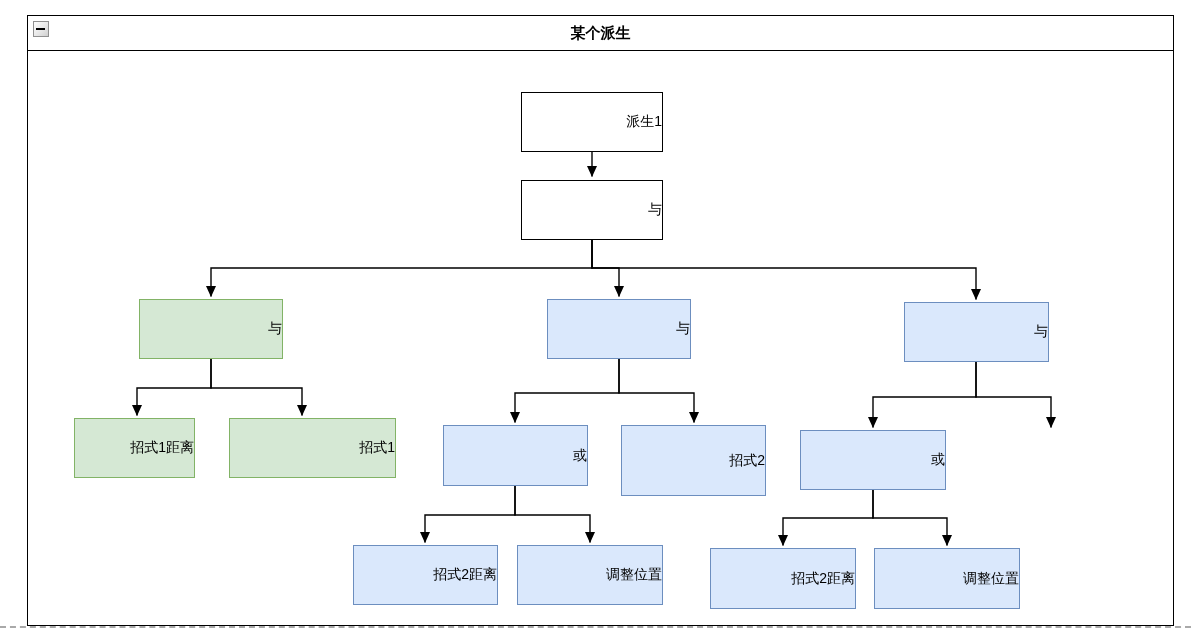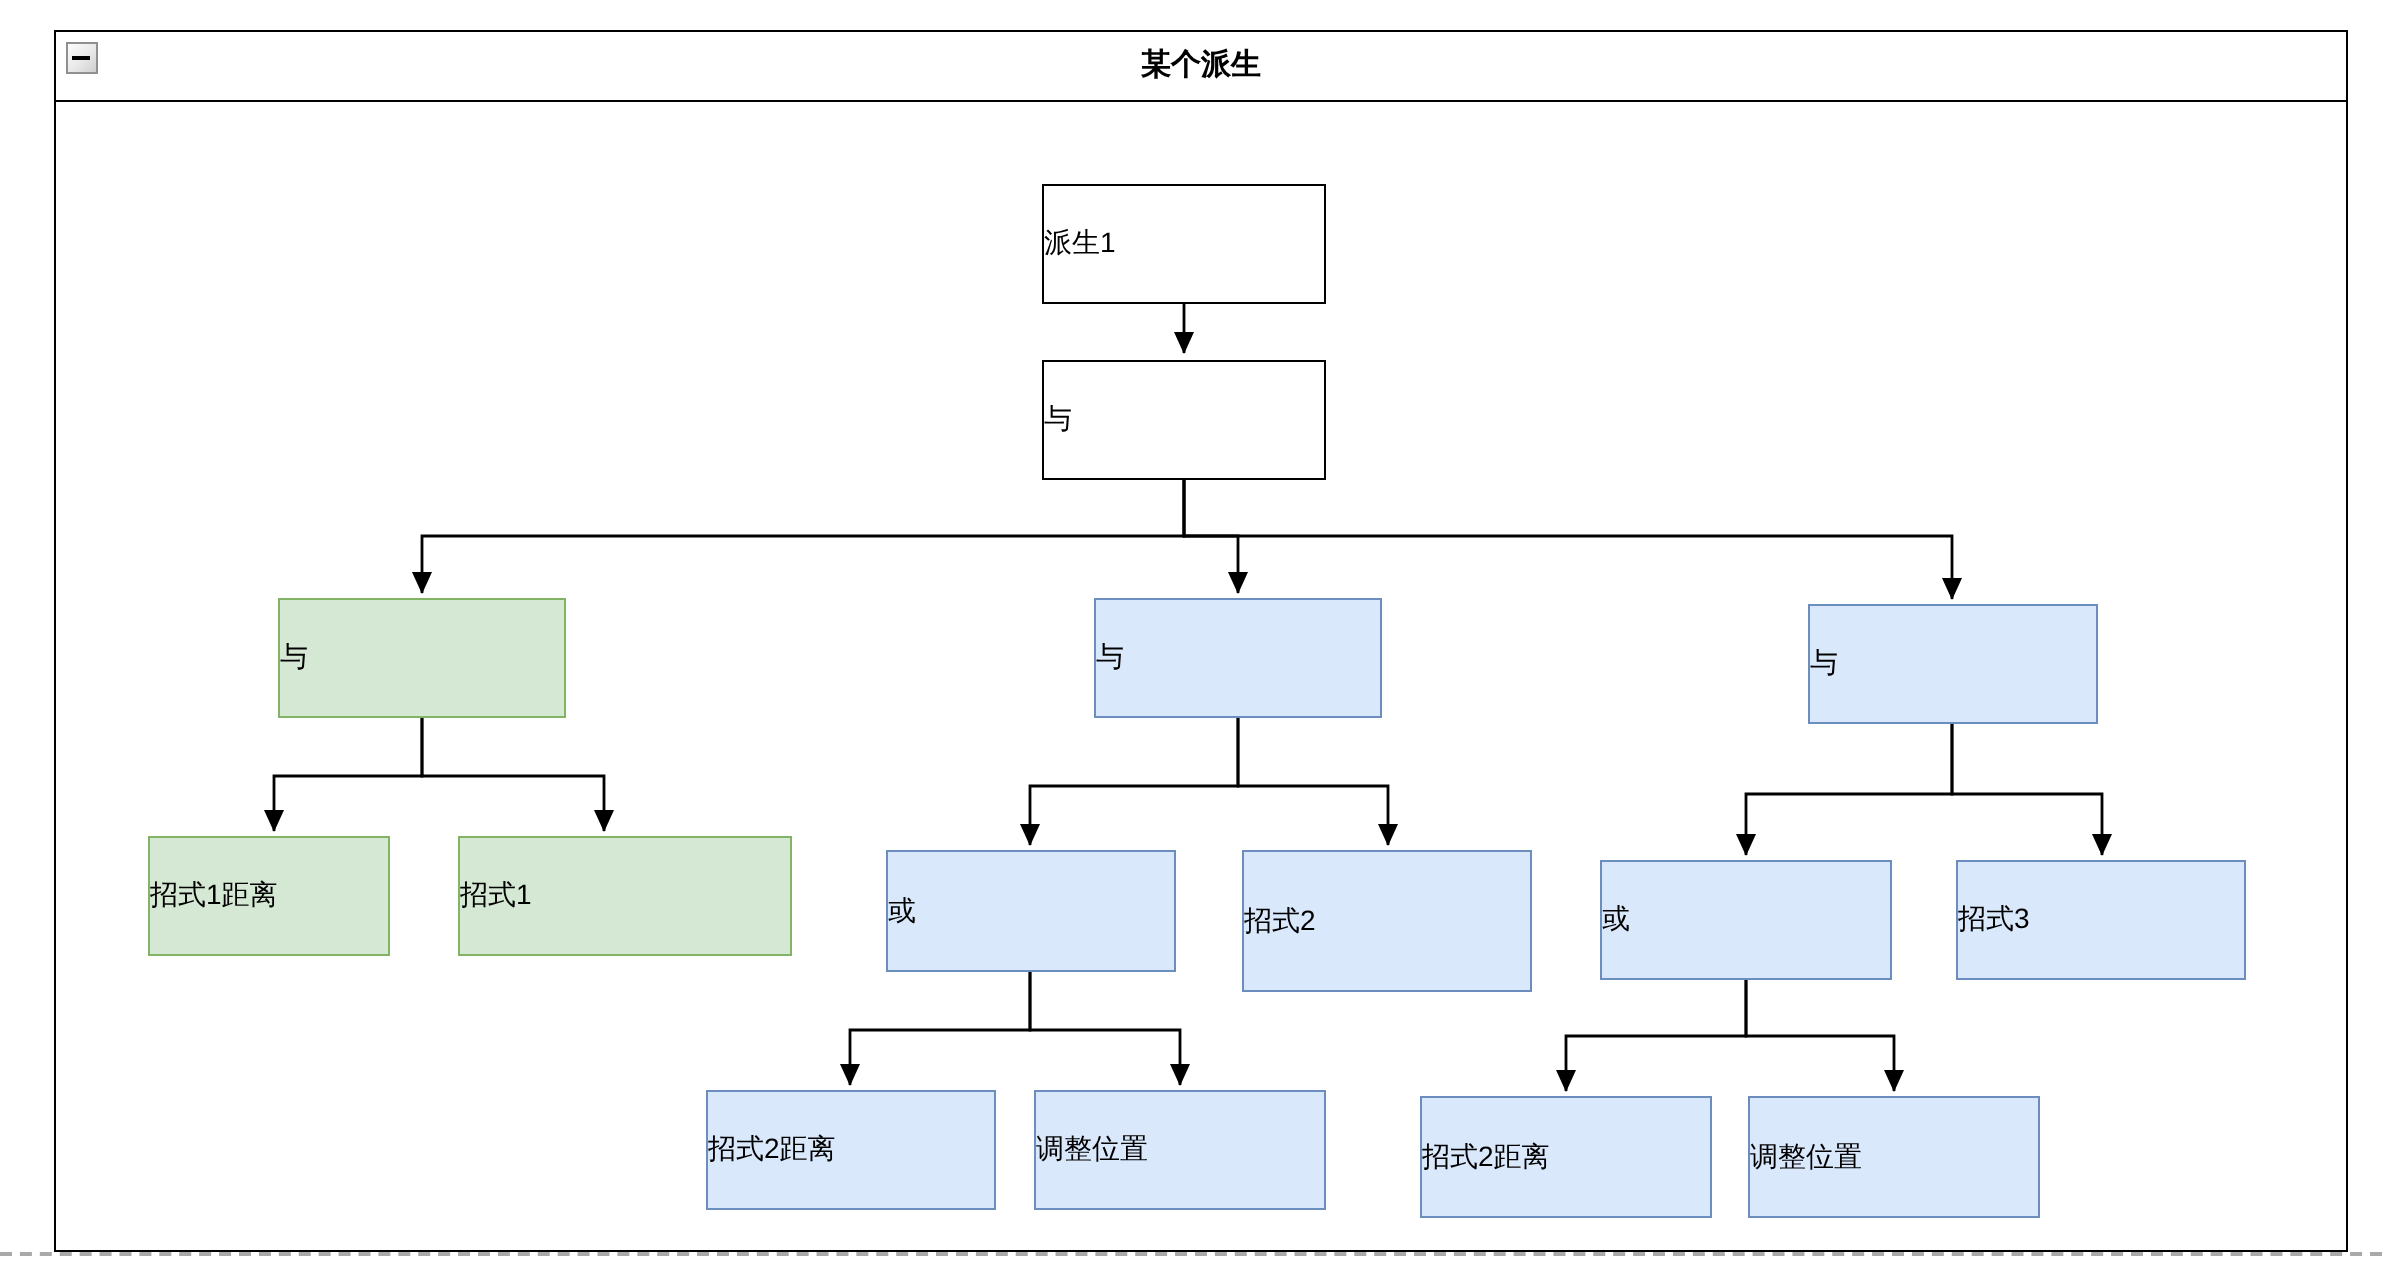--- a/index.html
+++ b/index.html
@@ -88,21 +88,21 @@
     height: 637px;
     z-index: 2;
     pointer-events: none;
   }
   
   .node {
     position: absolute;
     box-sizing: border-box;
     display: flex;
     align-items: center;
-    justify-content: flex-start;
+    justify-content: flex-end;
     font-size: 14px;
     color: #000000;
     z-index: 3;
     cursor: default;
     white-space: nowrap;
   }
   .node.white { background: #ffffff; border: 1.5px solid #000000; }
   .node.green { background: #d5e8d4; border: 1px solid #82b366; }
   .node.blue  { background: #dae8fc; border: 1px solid #6c8ebf; }
 
@@ -191,23 +191,20 @@
     </div>
   <div class="node blue  n10">
       <span>调整位置</span>
     </div>
   <div class="node blue  n11">
       <span>与</span>
     </div>
   <div class="node blue  n12">
       <span>或</span>
     </div>
-  <div class="node blue  n13">
-      <span>招式3</span>
-    </div>
   <div class="node blue  n14">
       <span>招式2距离</span>
     </div>
   <div class="node blue  n15">
       <span>调整位置</span>
     </div>
 
 </div>
 
 </body></html>

